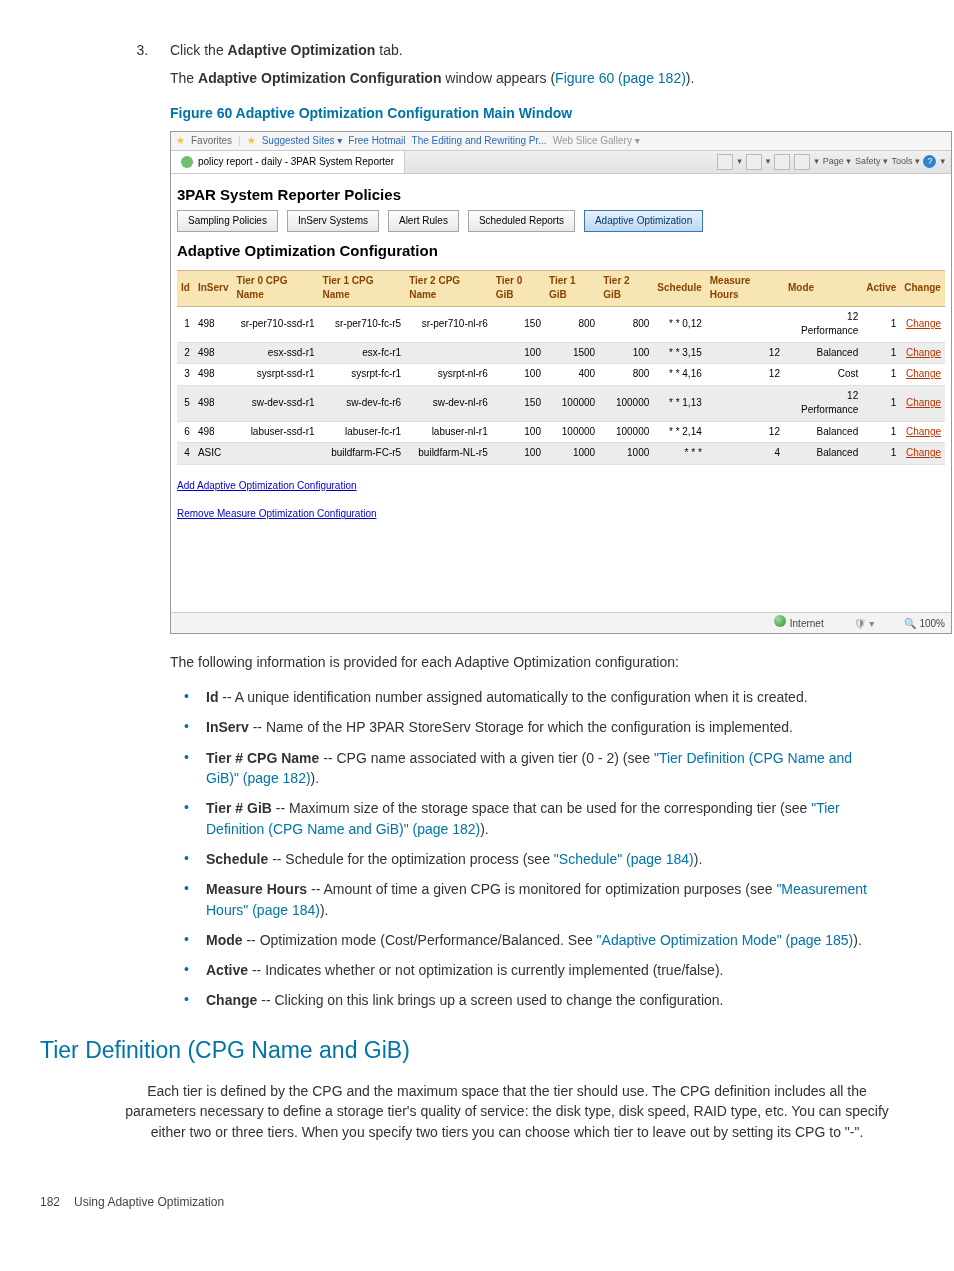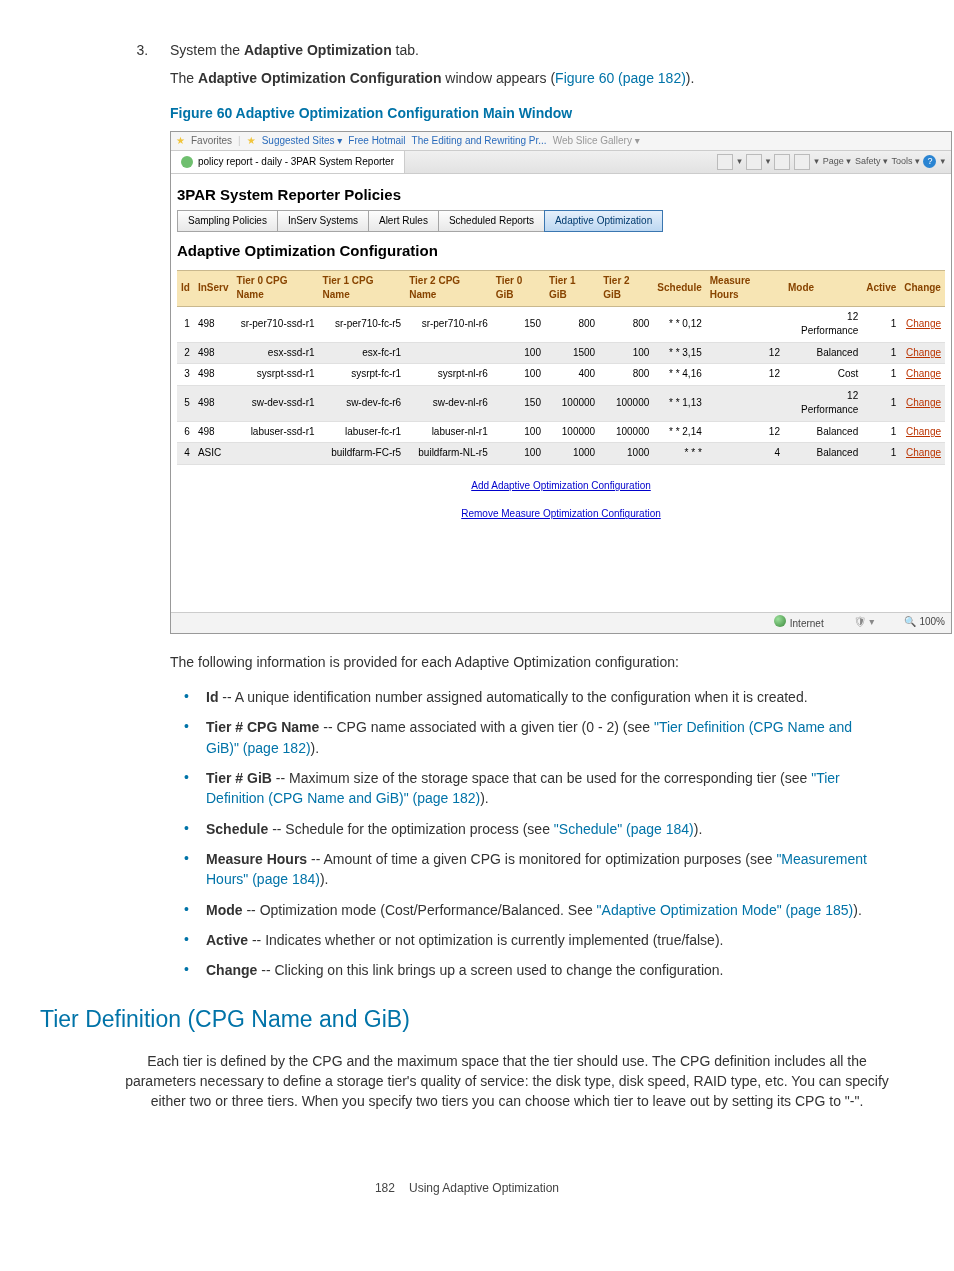--- a/index.html
+++ b/index.html
@@ -86,20 +86,21 @@
   .report-body { padding: 6px 6px 10px 6px; }
   .report-title {
     font-size: 15px;
     font-weight: bold;
     margin: 4px 0 4px 0;
   }
   .policy-tabs {
     display: flex;
     font-size: 10px;
     margin-bottom: 8px;
+    gap: 10px;
   }
   .ptab {
     padding: 3px 10px;
     border: 1px solid #a5a5a5;
     background: linear-gradient(#fdfdfd,#e8e8e8);
     cursor: pointer;
     margin-right: -1px;
   }
   .ptab.active {
     border-color: #3a76b0;
@@ -135,35 +136,34 @@
   table.cfg td.l { text-align: left; }
   table.cfg tbody tr.stripe { background: #ececec; }
   .change-link { color: #bb3300; text-decoration: underline; cursor:pointer; }
   .add-remove {
     color: #0000cc;
     text-decoration: underline;
     display: block;
     margin: 14px 0 0 0;
     cursor: pointer;
     font-size: 10px;
-    text-align: center;
   }
   .ie-status {
     height: 20px;
     border-top: 1px solid #ccc;
     background: #f3f3f3;
     display: flex;
     align-items: center;
     font-size: 10px;
     color: #444;
   }
   .ie-status .zone {
     margin-left: auto;
     display: flex;
-    align-items: flex-start;
+    align-items: flex-end;
     gap: 30px;
     padding-right: 6px;
   }
   .globe { width:12px; height:12px; border-radius:50%; background: radial-gradient(circle at 4px 4px,#9be09b,#3a873a); display:inline-block; margin-right:4px; }
 
   
   .body-para { margin: 18px 0 10px 60px; }
   ul.terms {
     margin: 4px 16px 14px 64px;
     padding: 0;
@@ -186,34 +186,33 @@
     font-size: 23px;
     font-weight: normal;
     margin: 18px 0 10px -70px;
   }
   .tier-body {
     margin-left: 0px;
     margin-right: -10px;
     text-align: center;
   }
   .footer {
-    margin-top: 68px;
+    margin-top: 52px;
     margin-left: -70px;
     font-size: 12px;
     color: #444;
-    text-align: center;
   }
   .footer .pn { margin-right: 14px; }
 </style>
 </head>
 <body>
 
 <ol start="3">
   <li>
-    <span>System the </span><b>Adaptive Optimization</b><span> tab.</span>
+    <span>Click the </span><b>Adaptive Optimization</b><span> tab.</span>
   </li>
 </ol>
 <p class="sub-p">
   <span>The </span><b>Adaptive Optimization Configuration</b><span> window appears (</span><a class="link" href="#">Figure 60 (page 182)</a><span>).</span>
 </p>
 
 <div class="figure-title">Figure 60 Adaptive Optimization Configuration Main Window</div>
 
 <div class="shot">
   <div class="ie-top">
@@ -382,20 +381,21 @@
       <span style="color:#888">🛡 ▾</span>
       <span>🔍 100%</span>
     </div>
   </div>
 </div>
 
 <p class="body-para">The following information is provided for each Adaptive Optimization configuration:</p>
 
 <ul class="terms">
   <li><b>Id</b><span> -- A unique identification number assigned automatically to the configuration when it is created.</span></li>
+  <li><b>InServ</b><span> -- Name of the HP 3PAR StoreServ Storage for which the configuration is implemented.</span></li>
   <li><b>Tier # CPG Name</b><span> -- CPG name associated with a given tier (0 - 2) (see </span><a class="link" href="#">"Tier Definition (CPG Name and GiB)" (page 182)</a><span>).</span></li>
   <li><b>Tier # GiB</b><span> -- Maximum size of the storage space that can be used for the corresponding tier (see </span><a class="link" href="#">"Tier Definition (CPG Name and GiB)" (page 182)</a><span>).</span></li>
   <li><b>Schedule</b><span> -- Schedule for the optimization process (see </span><a class="link" href="#">"Schedule" (page 184)</a><span>).</span></li>
   <li><b>Measure Hours</b><span> -- Amount of time a given CPG is monitored for optimization purposes (see </span><a class="link" href="#">"Measurement Hours" (page 184)</a><span>).</span></li>
   <li><b>Mode</b><span> -- Optimization mode (Cost/Performance/Balanced. See </span><a class="link" href="#">"Adaptive Optimization Mode" (page 185)</a><span>).</span></li>
   <li><b>Active</b><span> -- Indicates whether or not optimization is currently implemented (true/false).</span></li>
   <li><b>Change</b><span> -- Clicking on this link brings up a screen used to change the configuration.</span></li>
 </ul>
 
 <h2 class="section">Tier Definition (CPG Name and GiB)</h2>

